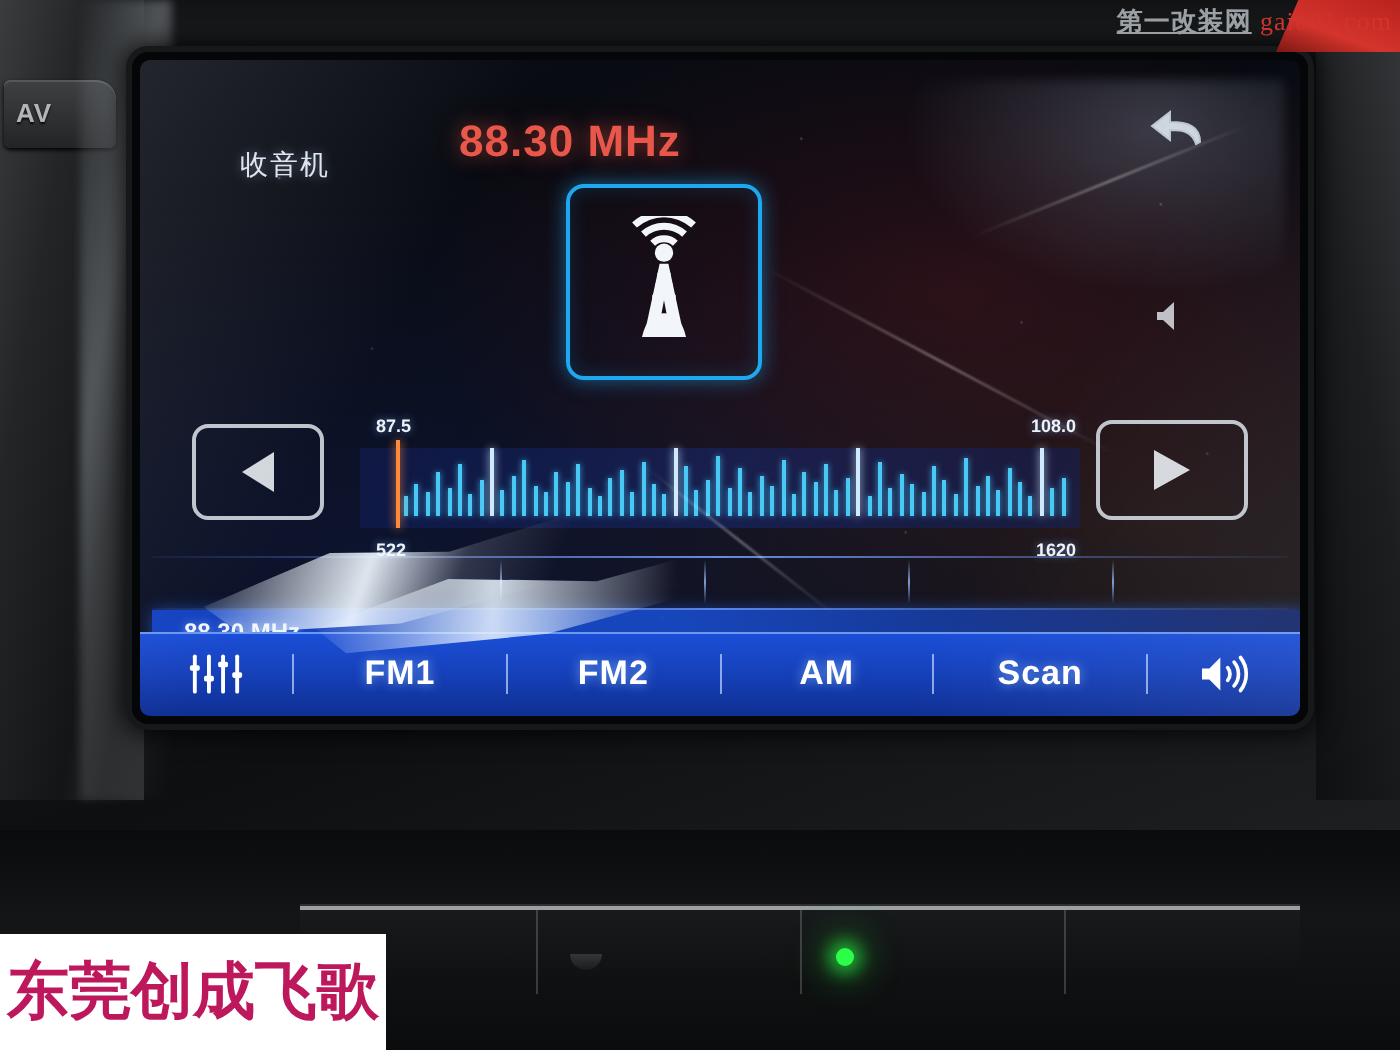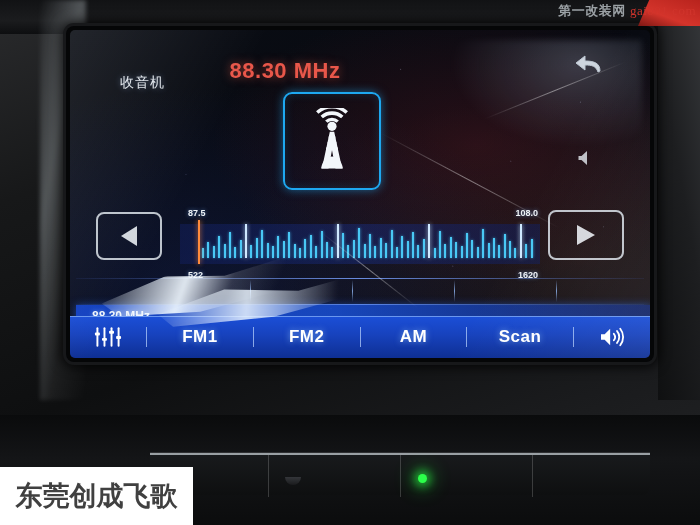--- a/index.html
+++ b/index.html
@@ -271,56 +271,61 @@
     background: linear-gradient(90deg, rgba(255,255,255,0), rgba(255,255,255,.45), rgba(255,255,255,0));
     height: 1px; filter: blur(.4px);
   }
 
   
   .watermark {
     position: absolute; right: 4px; top: 2px;
     font-size: 13px; letter-spacing: .5px;
     white-space: nowrap;
   }
-  .watermark .cn { color: #9aa0a4; font-weight: bold; }
+  .watermark .cn { color: #9aa0a4; font-weight: bold; text-decoration: underline; }
   .watermark .en { color: #d0342c; font-family: "Liberation Serif", serif; }
 
   .caption {
     position: absolute; left: 0; right: 0; top: 376px;
     text-align: center;
     color: #fff200;
     font-size: 42px; font-weight: bold;
     letter-spacing: 2px;
     -webkit-text-stroke: 1px rgba(90,80,0,.35);
     text-shadow: 1px 1px 0 rgba(0,0,0,.35);
     font-family: "DejaVu Sans", sans-serif;
   }
 
   .shop-tag {
     position: absolute; left: 0; bottom: 0;
     width: 193px; height: 58px;
     background: #ffffff;
     display: flex; align-items: center; justify-content: center;
   }
   .shop-tag span {
-    color: #404040; font-size: 27px; font-weight: bold; letter-spacing: 0px;
+    color: #be185d; font-size: 31px; font-weight: bold; letter-spacing: 0px;
     font-family: Liberation Serif, serif;
   }
   .red-corner {
     position: absolute; right: 0; top: 0; width: 62px; height: 26px;
     background: linear-gradient(200deg,#b8231d 0%, #d4342b 60%, #7c1713 100%);
     clip-path: polygon(18% 0, 100% 0, 100% 100%, 0 100%);
   }
 </style>
 </head>
 <body>
 
 <div id="stage">
 
   <div class="dash-top"></div>
+  <div class="dash-left">
+    <div class="dash-left-btn">
+      <span>AV</span>
+    </div>
+  </div>
   <div class="dash-left-sheen"></div>
   <div class="dash-right"></div>
   <div class="dash-bottom">
     <div class="dash-strip">
       <div class="divider" style="left:118px"></div>
       <div class="divider" style="left:250px"></div>
       <div class="divider" style="left:382px"></div>
     </div>
     <div class="dash-knob"></div>
     <div class="dash-led"></div>

